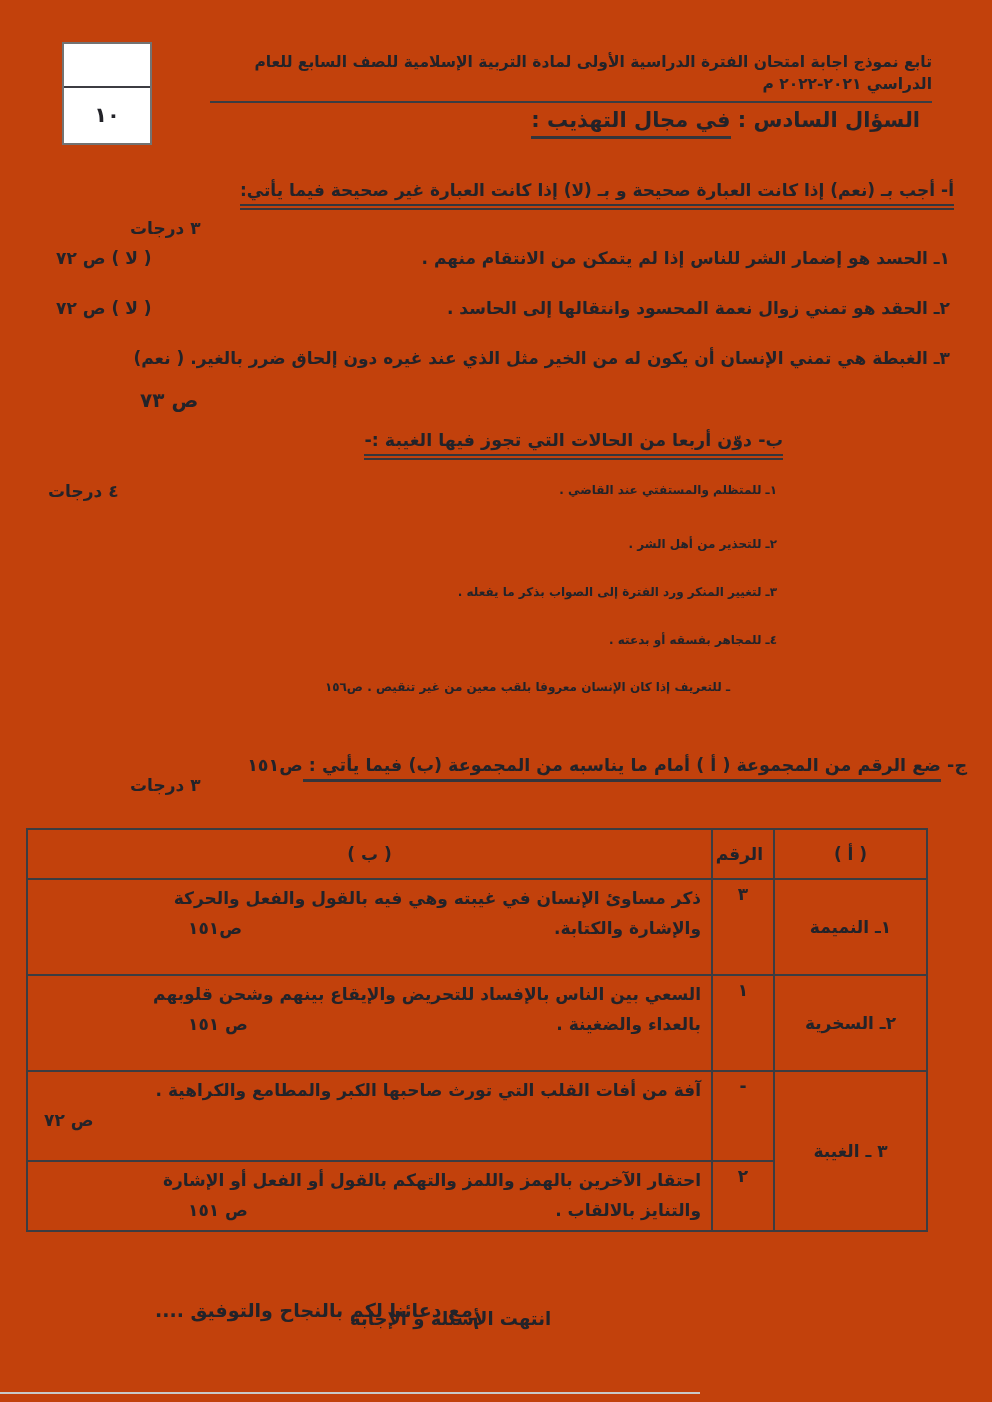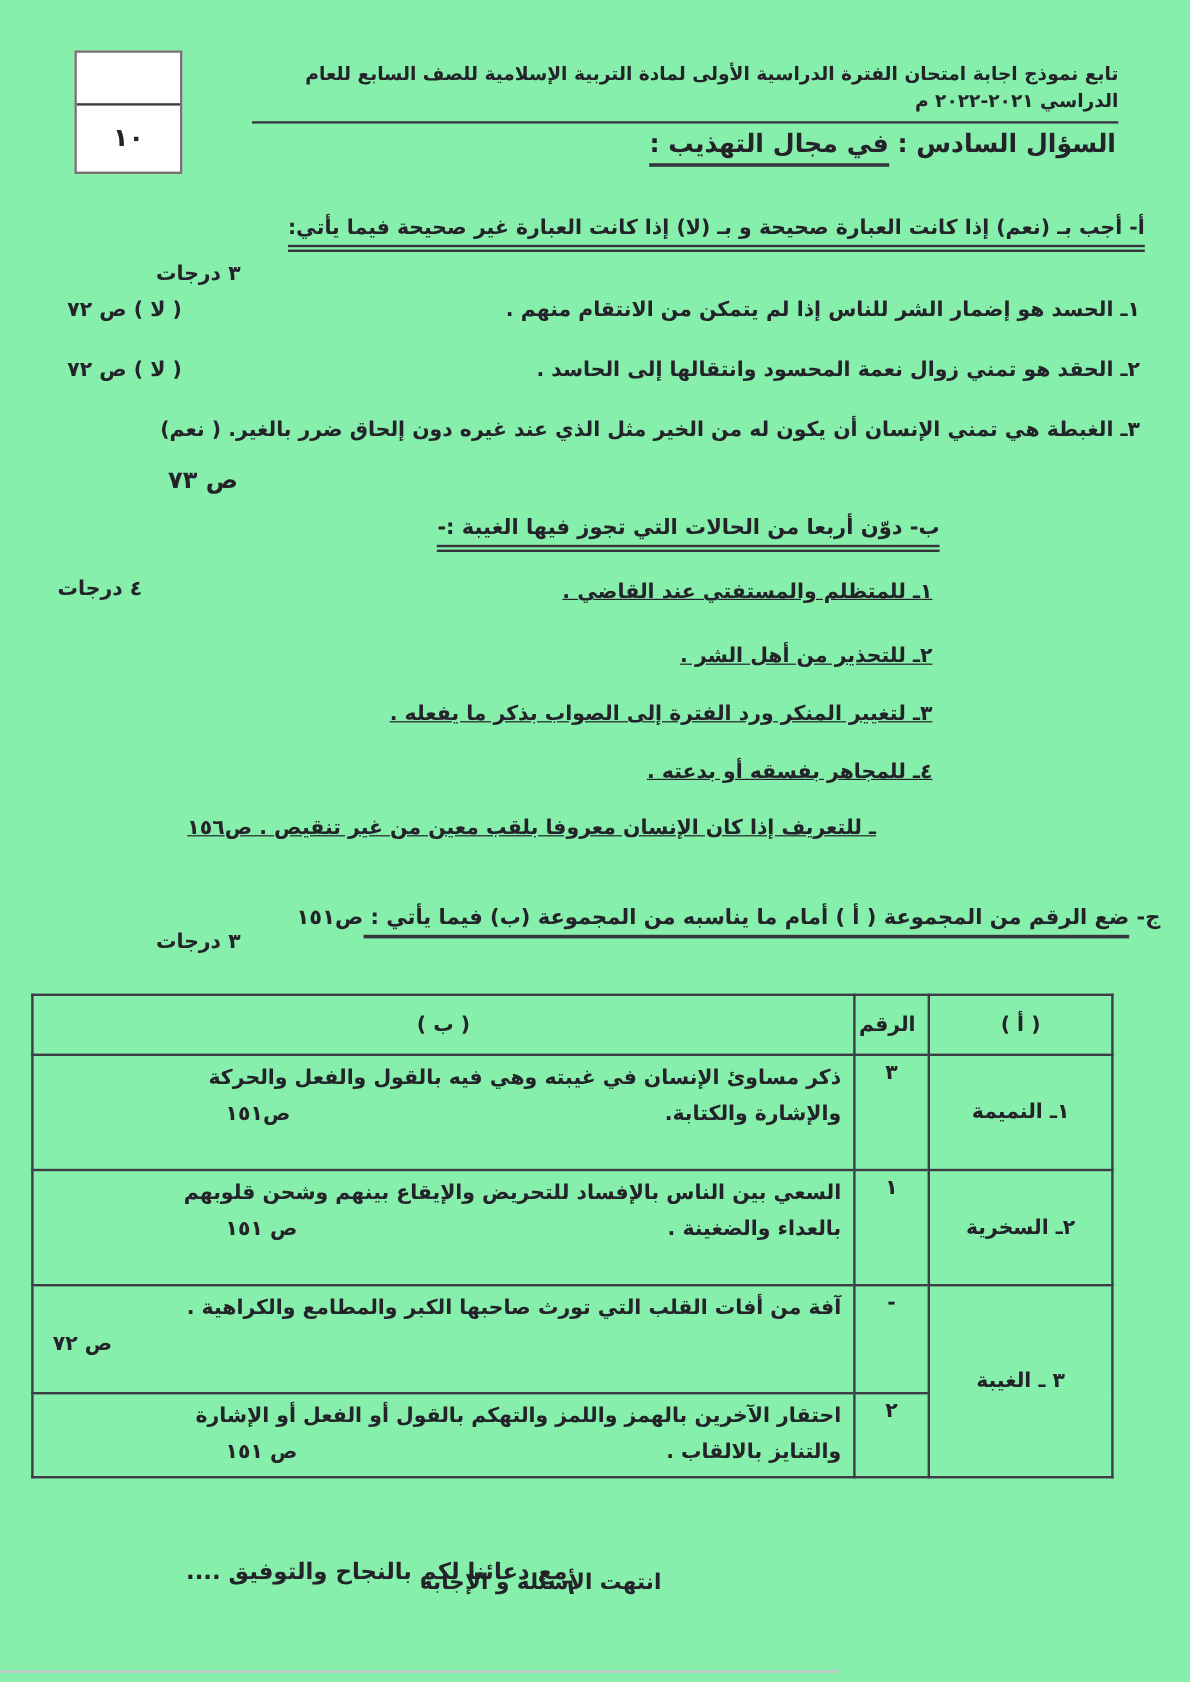--- a/index.html
+++ b/index.html
@@ -1,19 +1,19 @@
 <!DOCTYPE html>
 <html lang="ar" dir="rtl"><head>
 <meta charset="utf-8">
 <style>
   html,body{margin:0;padding:0;background:#ffffff;}
   .page{
     position:relative;
     width:992px;height:1402px;
-    background:#86efac;
+    background:#c2410c;
     font-family:"DejaVu Sans", sans-serif;
     font-weight:700;
     color:#232329;
     overflow:hidden;
     direction:rtl;
   }
   .abs{position:absolute;}
   
   .header{
     top:52px;right:60px;width:722px;
@@ -22,32 +22,32 @@
     padding-bottom:6px;line-height:1.4;
   }
   
   .score-box{
     top:42px;left:62px;width:86px;height:99px;
     border:2px solid #737373;background:#fff;
   }
   .score-box-top{height:42px;border-bottom:2px solid #3c3c42;}
   .score-box-bottom{height:53px;display:flex;align-items:center;justify-content:center;font-size:21px;letter-spacing:2px;}
   
-  .q-title{top:108px;right:62px;font-size:21px;white-space:nowrap;}
+  .q-title{top:108px;right:72px;font-size:21px;white-space:nowrap;}
   .u-solid{border-bottom:3px solid #35353b;padding-bottom:4px;}
   .u-double{border-bottom:6px double #35353b;padding-bottom:4px;}
   
   .sec-a-head{top:180px;right:38px;font-size:17px;white-space:nowrap;}
   .marks-a{top:218px;left:130px;font-size:17px;}
   .a-item{right:42px;left:56px;display:flex;justify-content:space-between;align-items:flex-start;font-size:17px;}
   .a-item .t{max-width:760px;}
   .pageref-3{top:388px;left:140px;font-size:20px;}
   .sec-b-head{top:430px;right:209px;font-size:17.5px;white-space:nowrap;}
   .marks-b{top:433px;left:48px;font-size:17px;margin-top:48px;}
-  .b-item{font-size:17px;white-space:nowrap;text-decoration:underline;}
+  .b-item{font-size:12px;white-space:nowrap;}
   .sec-c-head{top:735px;right:25px;font-size:17.5px;white-space:nowrap;margin-top:20px;}
   .marks-c{top:775px;left:130px;font-size:17px;}
   
   .table-wrap{top:828px;left:28px;width:900px;}
   table.match{border-collapse:collapse;width:900px;table-layout:fixed;}
   table.match th, table.match td{
     border:2px solid #3c3c42;
     font-size:17px;font-weight:700;color:#232329;
     padding:4px 10px;
   }

